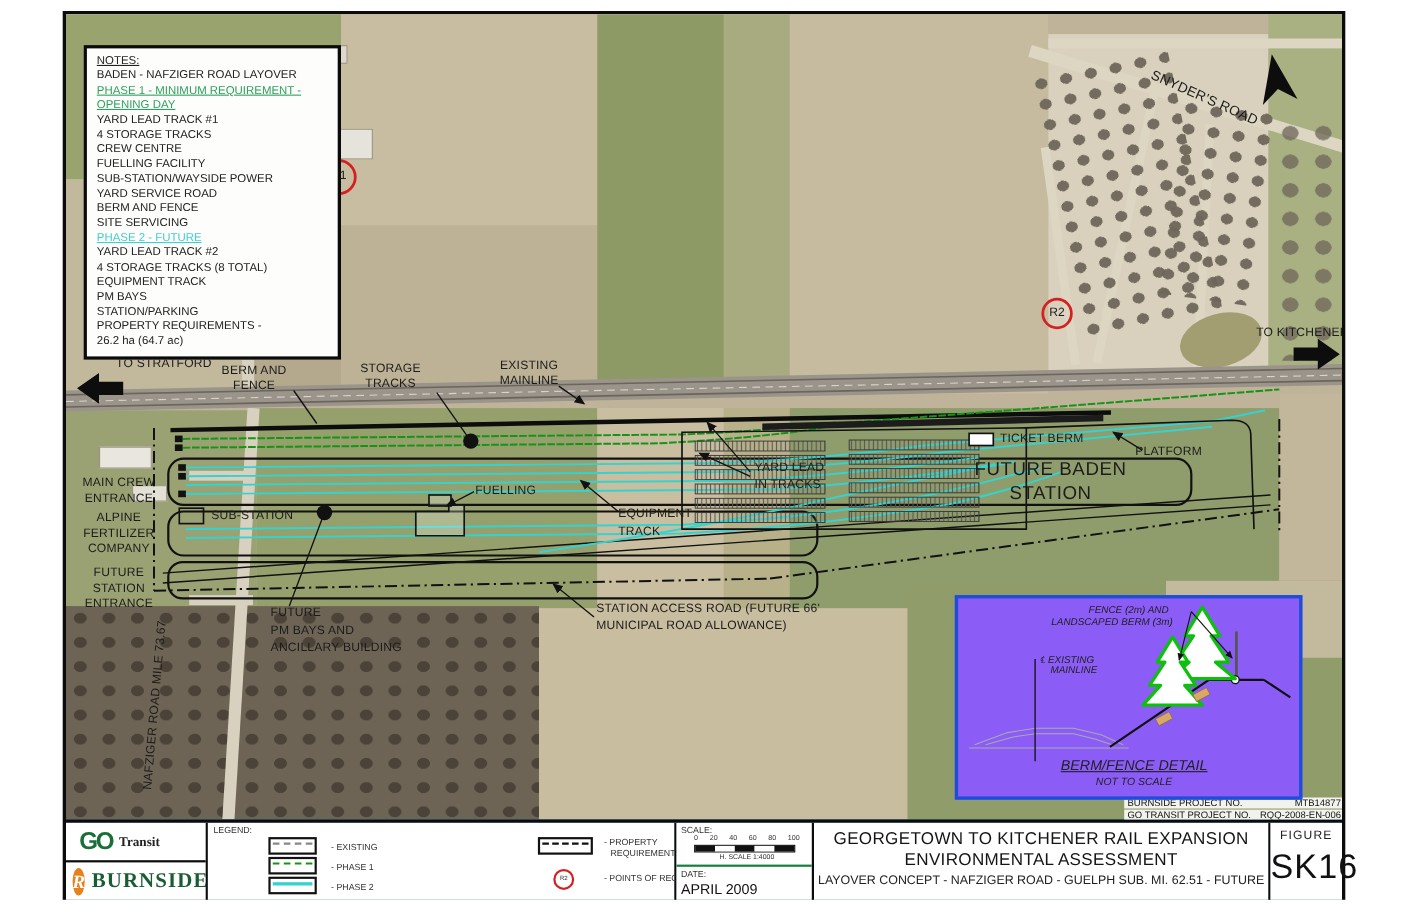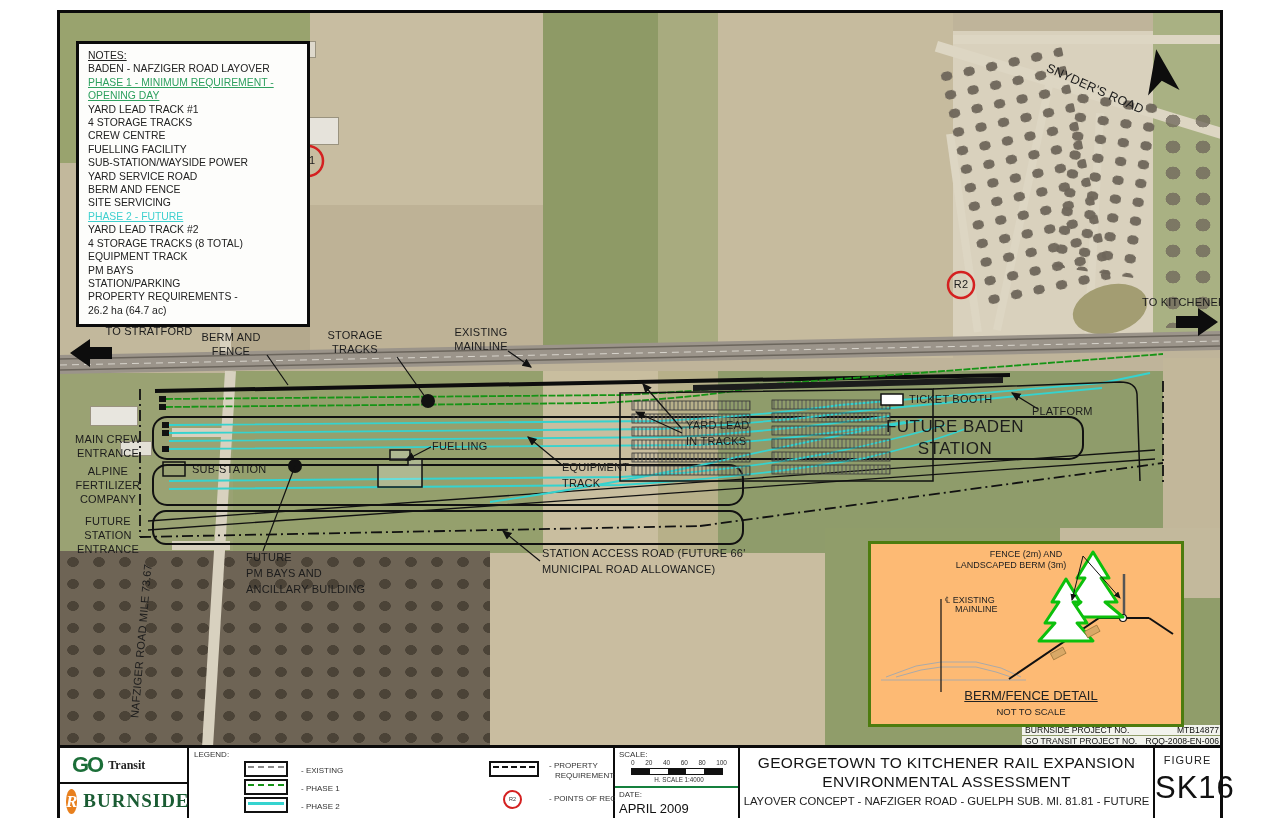--- a/index.html
+++ b/index.html
@@ -9,21 +9,21 @@
   .p{position:absolute;}
   .houses{position:absolute;background-image:radial-gradient(rgba(110,102,90,.95) 34%,rgba(0,0,0,0) 36%);background-size:23px 19px;}
   .svgov{position:absolute;left:0;top:0;z-index:3;}
   .mlabel{position:absolute;z-index:4;font-size:11px;color:#1c1c1c;white-space:nowrap;letter-spacing:.2px;}
   .ctr{text-align:center;}
   .big{font-size:17px;letter-spacing:.5px;}
   .notes{position:absolute;left:16px;top:28px;width:212px;z-index:6;background:#fdfdfb;border:3px solid #0b0b0b;padding:5px 7px 7px 9px;font-size:10.4px;line-height:13.4px;color:#222;}
   .notes .nh{text-decoration:underline;}
   .notes .ph1{color:#2ea05f;text-decoration:underline;}
   .notes .ph2{color:#3fd0cf;text-decoration:underline;}
-  .inset{position:absolute;left:808px;top:528px;width:316px;height:186px;z-index:6;background:#fdba74;border:3px solid #4d7c0f;box-sizing:border-box;}
+  .inset{position:absolute;left:808px;top:528px;width:316px;height:186px;z-index:6;background:#8b5cf6;border:3px solid #1d4ed8;box-sizing:border-box;font-style:italic;}
   .ilabel{position:absolute;font-size:9px;color:#222;white-space:nowrap;z-index:2;}
   .projnos{position:absolute;left:962px;top:712px;width:200px;z-index:5;font-size:8.6px;color:#111;}
   .projnos .row{display:flex;justify-content:space-between;background:rgba(255,255,255,.88);padding:0 3px;line-height:10px;margin-bottom:1px;}
   .titleblock{position:absolute;left:0;top:732px;width:1160px;height:70px;border-top:3px solid #0b0b0b;background:#0369a1;box-sizing:content-box;}
   .cell{position:absolute;top:0;height:70px;border-right:2px solid #0b0b0b;box-sizing:border-box;background:#fff;}
   .logorow{position:relative;height:34px;border-bottom:2px solid #0b0b0b;display:flex;align-items:center;padding-left:12px;gap:6px;}
   .logorow2{position:relative;height:34px;display:flex;align-items:center;padding-left:6px;gap:6px;}
   .gotext{font-weight:bold;font-size:22px;color:#1b6e38;letter-spacing:-2px;line-height:22px;}
   .transittext{font-size:12px;color:#222;font-weight:bold;font-family:Liberation Serif, serif;}
   .bmark{width:25px;height:25px;border-radius:50%;background:#e8801e;color:#fff;font-family:"Liberation Serif",serif;font-weight:bold;font-style:italic;font-size:17px;text-align:center;line-height:25px;}
@@ -237,21 +237,21 @@
     <div class="mlabel ctr" style="left:0;top:502px;width:96px;">FUTURE</div>
     <div class="mlabel ctr" style="left:0;top:516px;width:96px;">STATION</div>
     <div class="mlabel ctr" style="left:0;top:530px;width:96px;">ENTRANCE</div>
     <div class="mlabel ctr" style="left:-12px;top:622px;width:186px;transform:rotate(-85deg);">NAFZIGER ROAD MILE 73.67</div>
     <div class="mlabel" style="left:132px;top:450px;">SUB-STATION</div>
     <div class="mlabel" style="left:372px;top:427px;">FUELLING</div>
     <div class="mlabel" style="left:502px;top:448px;">EQUIPMENT</div>
     <div class="mlabel" style="left:502px;top:464px;">TRACK</div>
     <div class="mlabel" style="left:626px;top:406px;">YARD LEAD</div>
     <div class="mlabel" style="left:626px;top:422px;">IN TRACKS</div>
-    <div class="mlabel" style="left:849px;top:380px;">TICKET BOOTH</div>
+    <div class="mlabel" style="left:849px;top:380px;">TICKET BERM</div>
     <div class="mlabel" style="left:972px;top:392px;">PLATFORM</div>
     <div class="mlabel ctr big" style="left:790px;top:404px;width:210px;">FUTURE BADEN</div>
     <div class="mlabel ctr big" style="left:790px;top:426px;width:210px;">STATION</div>
     <div class="mlabel" style="left:186px;top:538px;">FUTURE</div>
     <div class="mlabel" style="left:186px;top:554px;">PM BAYS AND</div>
     <div class="mlabel" style="left:186px;top:570px;">ANCILLARY BUILDING</div>
     <div class="mlabel" style="left:482px;top:534px;">STATION ACCESS ROAD (FUTURE 66'</div>
     <div class="mlabel" style="left:482px;top:550px;">MUNICIPAL ROAD ALLOWANCE)</div>
 
     <div class="notes">
@@ -383,21 +383,21 @@
       <div class="cap">H. SCALE 1:4000</div>
       <div class="datecell">
         <div class="datelbl">DATE:</div>
         <div class="dateval">APRIL 2009</div>
       </div>
     </div>
 
     <div class="cell" style="left:680px;width:415px;">
       <div class="t1">GEORGETOWN TO KITCHENER RAIL EXPANSION</div>
       <div class="t2">ENVIRONMENTAL ASSESSMENT</div>
-      <div class="t3">LAYOVER CONCEPT - NAFZIGER ROAD - GUELPH SUB. MI. 81.81 - FUTURE</div>
+      <div class="t3">LAYOVER CONCEPT - NAFZIGER ROAD - GUELPH SUB. MI. 62.51 - FUTURE</div>
     </div>
 
     <div class="cell" style="left:1095px;width:65px;border-right:none;">
       <div class="figlbl">FIGURE</div>
       <div class="figno">SK16</div>
     </div>
   </div>
 
  </div>
 </div>

